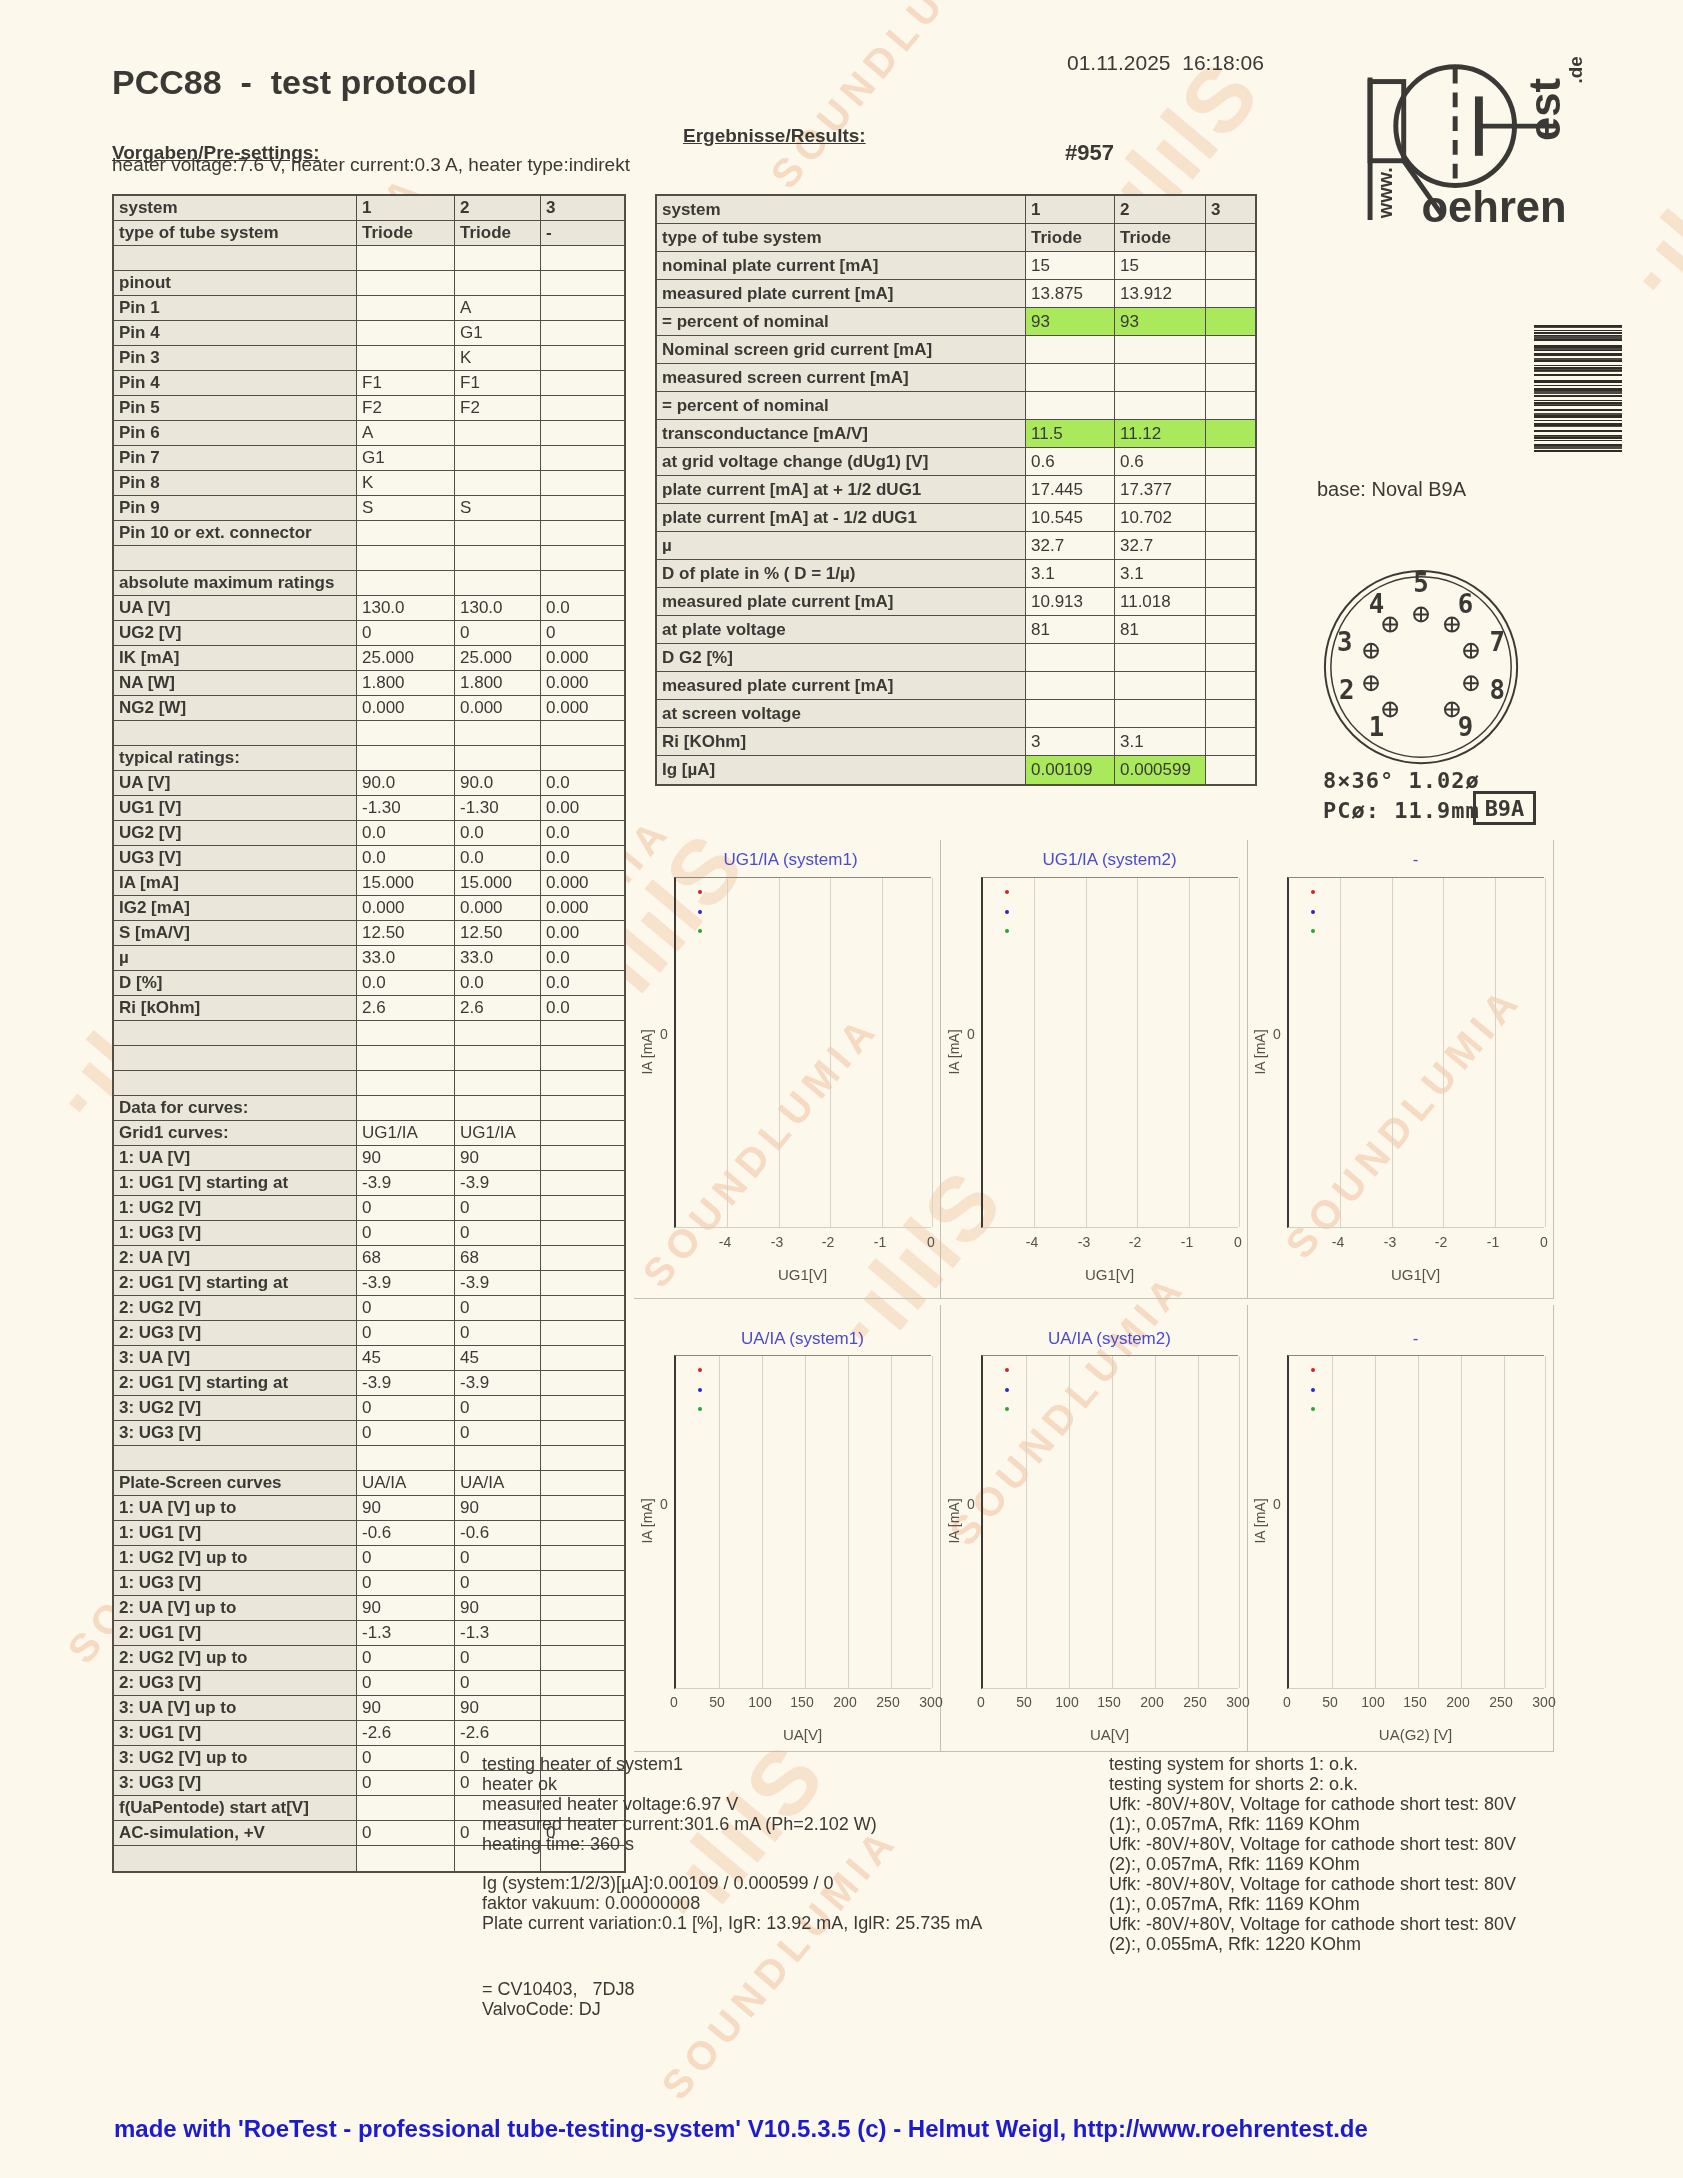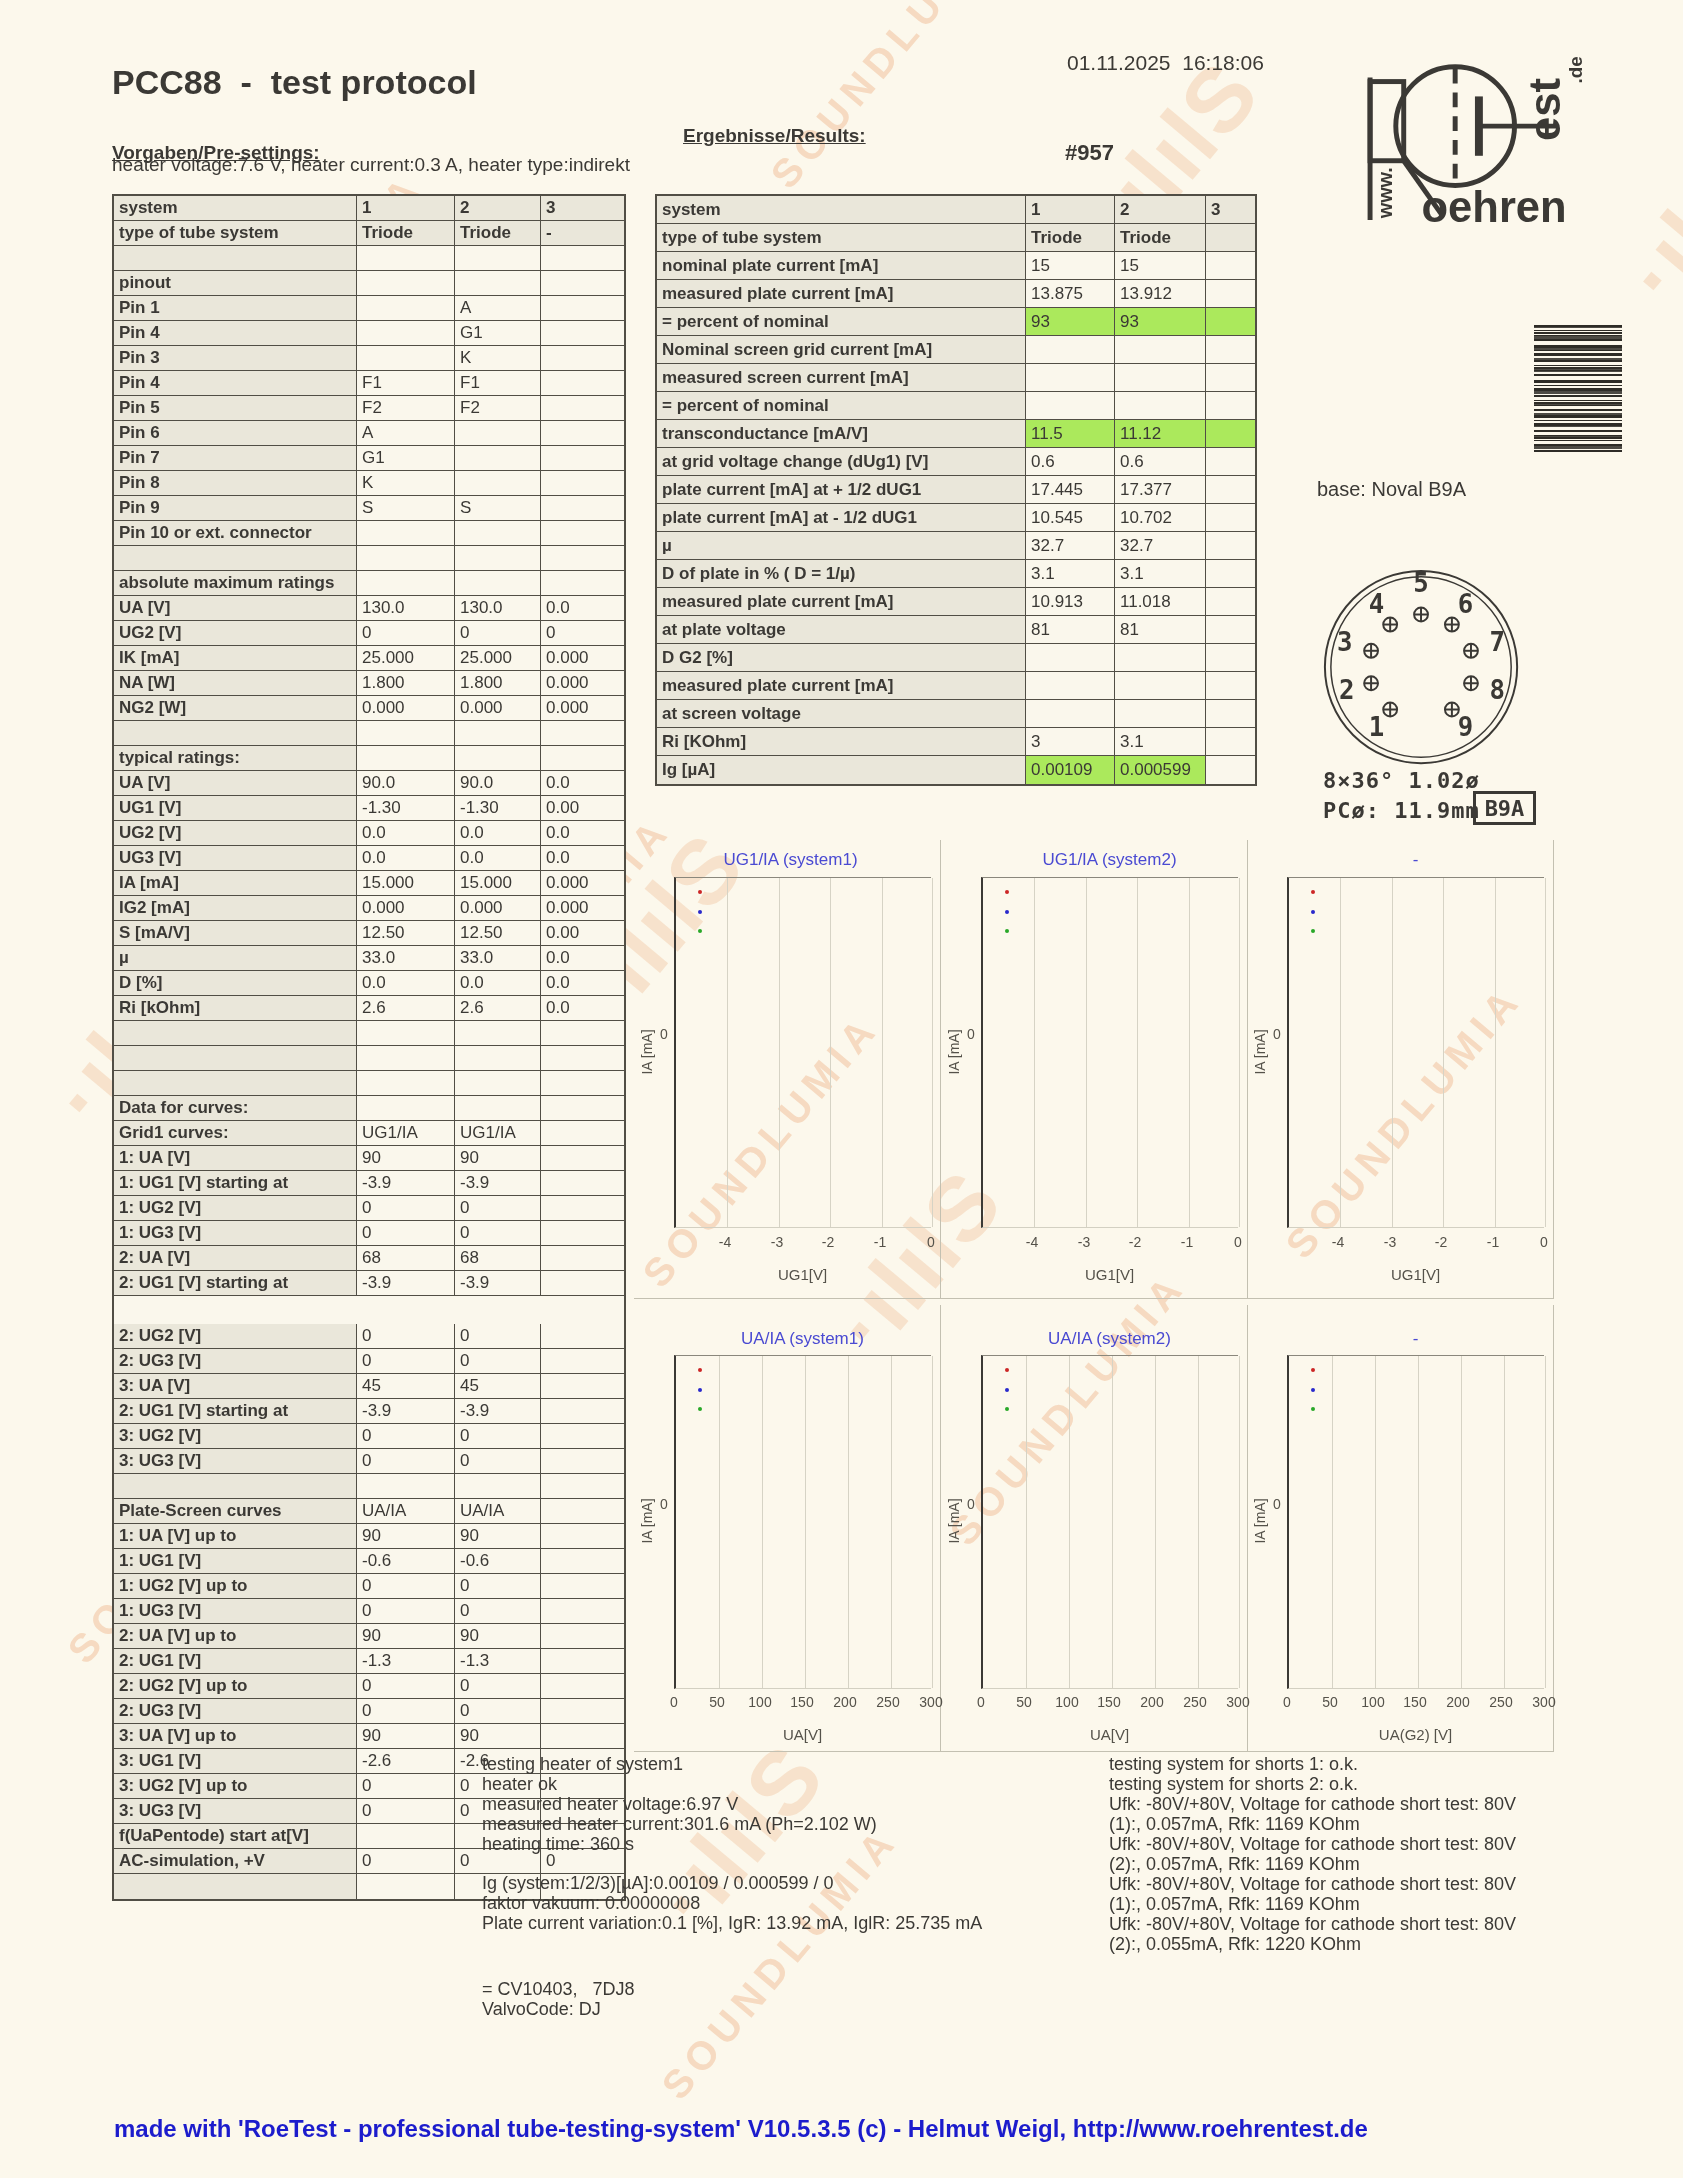--- a/index.html
+++ b/index.html
@@ -367,21 +367,21 @@
         <div class="tcell" style="width: 98px;">68</div>
         <div class="tcell" style="width: 86px;">68</div>
         <div class="tcell" style="width: 83px;"></div>
       </div>
       <div class="trow" style="height: 25px;">
         <div class="tcell lbl" style="width: 243px;">2: UG1 [V] starting at</div>
         <div class="tcell" style="width: 98px;">-3.9</div>
         <div class="tcell" style="width: 86px;">-3.9</div>
         <div class="tcell" style="width: 83px;"></div>
       </div>
-      <div class="trow" style="height: 25px; margin-top: 28px;">
+      <div class="trow" style="height: 25px;">
         <div class="tcell lbl" style="width: 243px;">2: UG2 [V]</div>
         <div class="tcell" style="width: 98px;">0</div>
         <div class="tcell" style="width: 86px;">0</div>
         <div class="tcell" style="width: 83px;"></div>
       </div>
       <div class="trow" style="height: 25px;">
         <div class="tcell lbl" style="width: 243px;">2: UG3 [V]</div>
         <div class="tcell" style="width: 98px;">0</div>
         <div class="tcell" style="width: 86px;">0</div>
         <div class="tcell" style="width: 83px;"></div>

